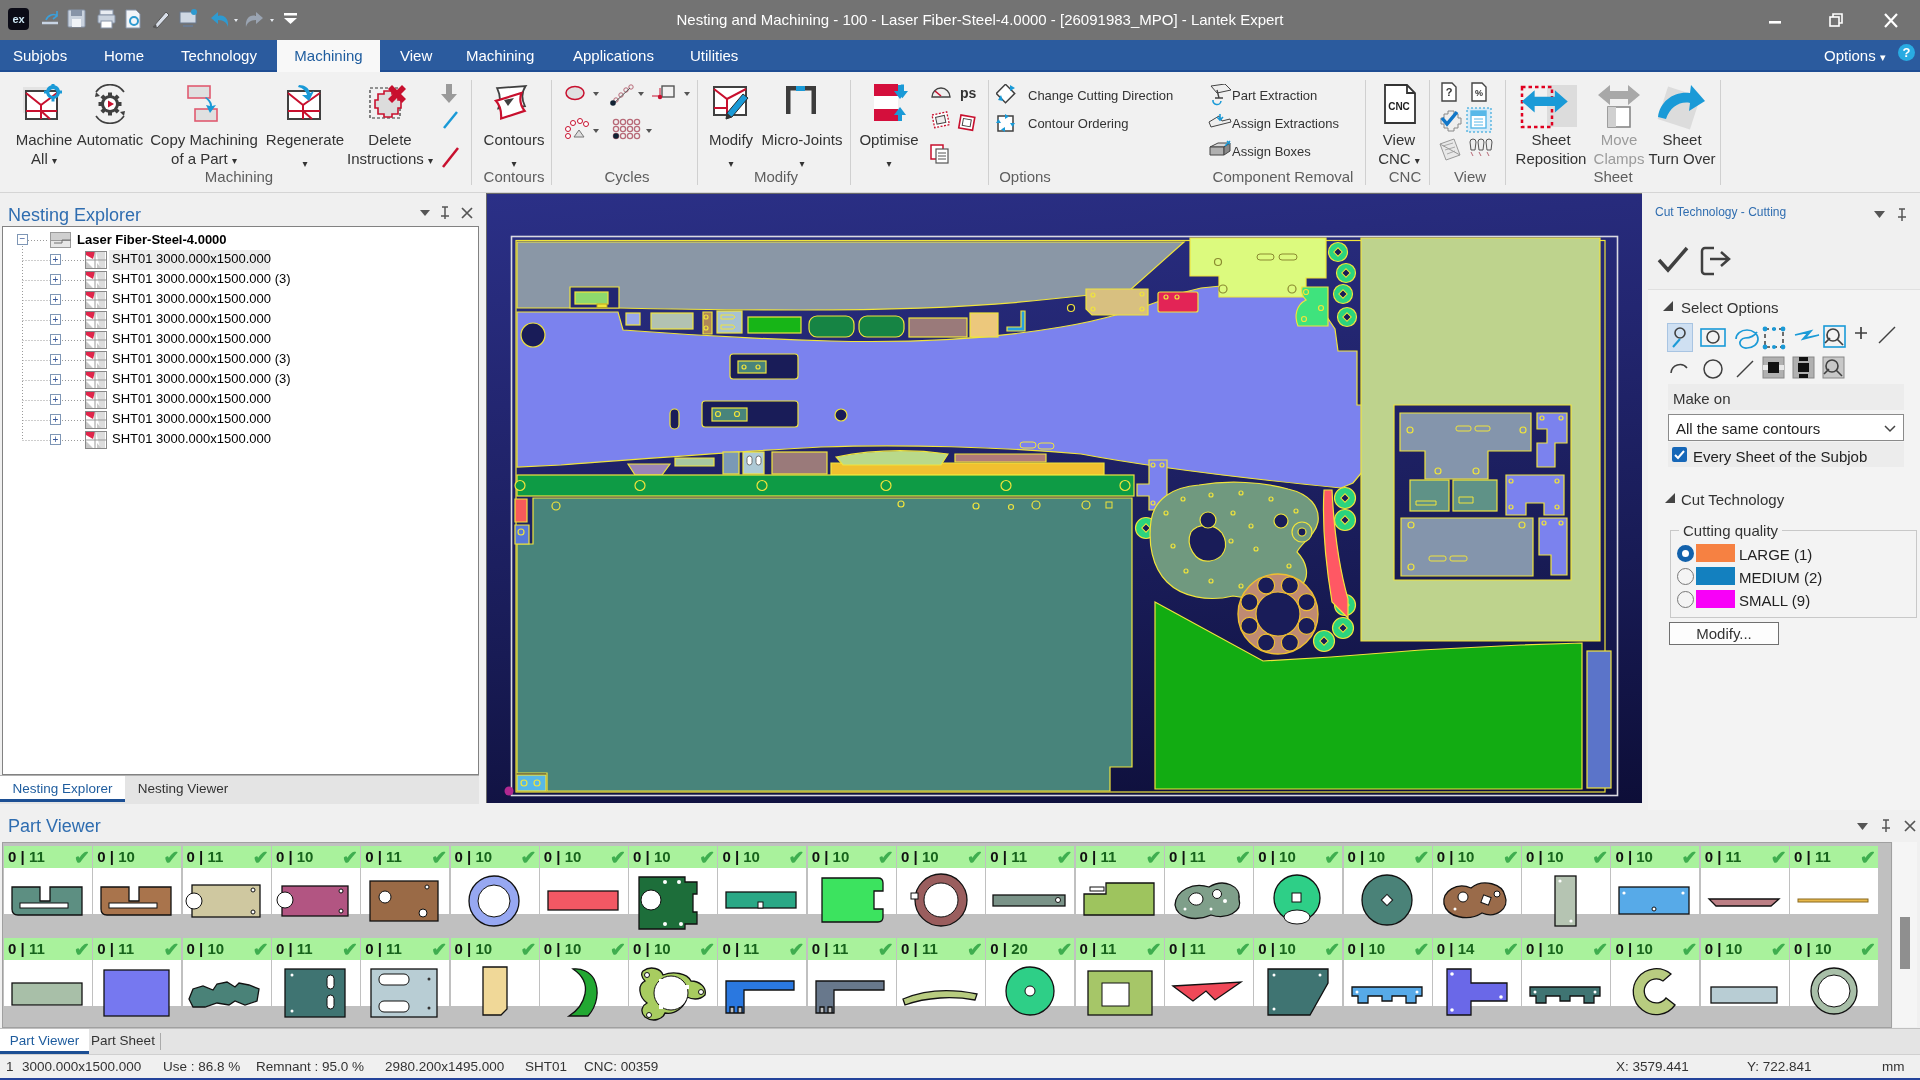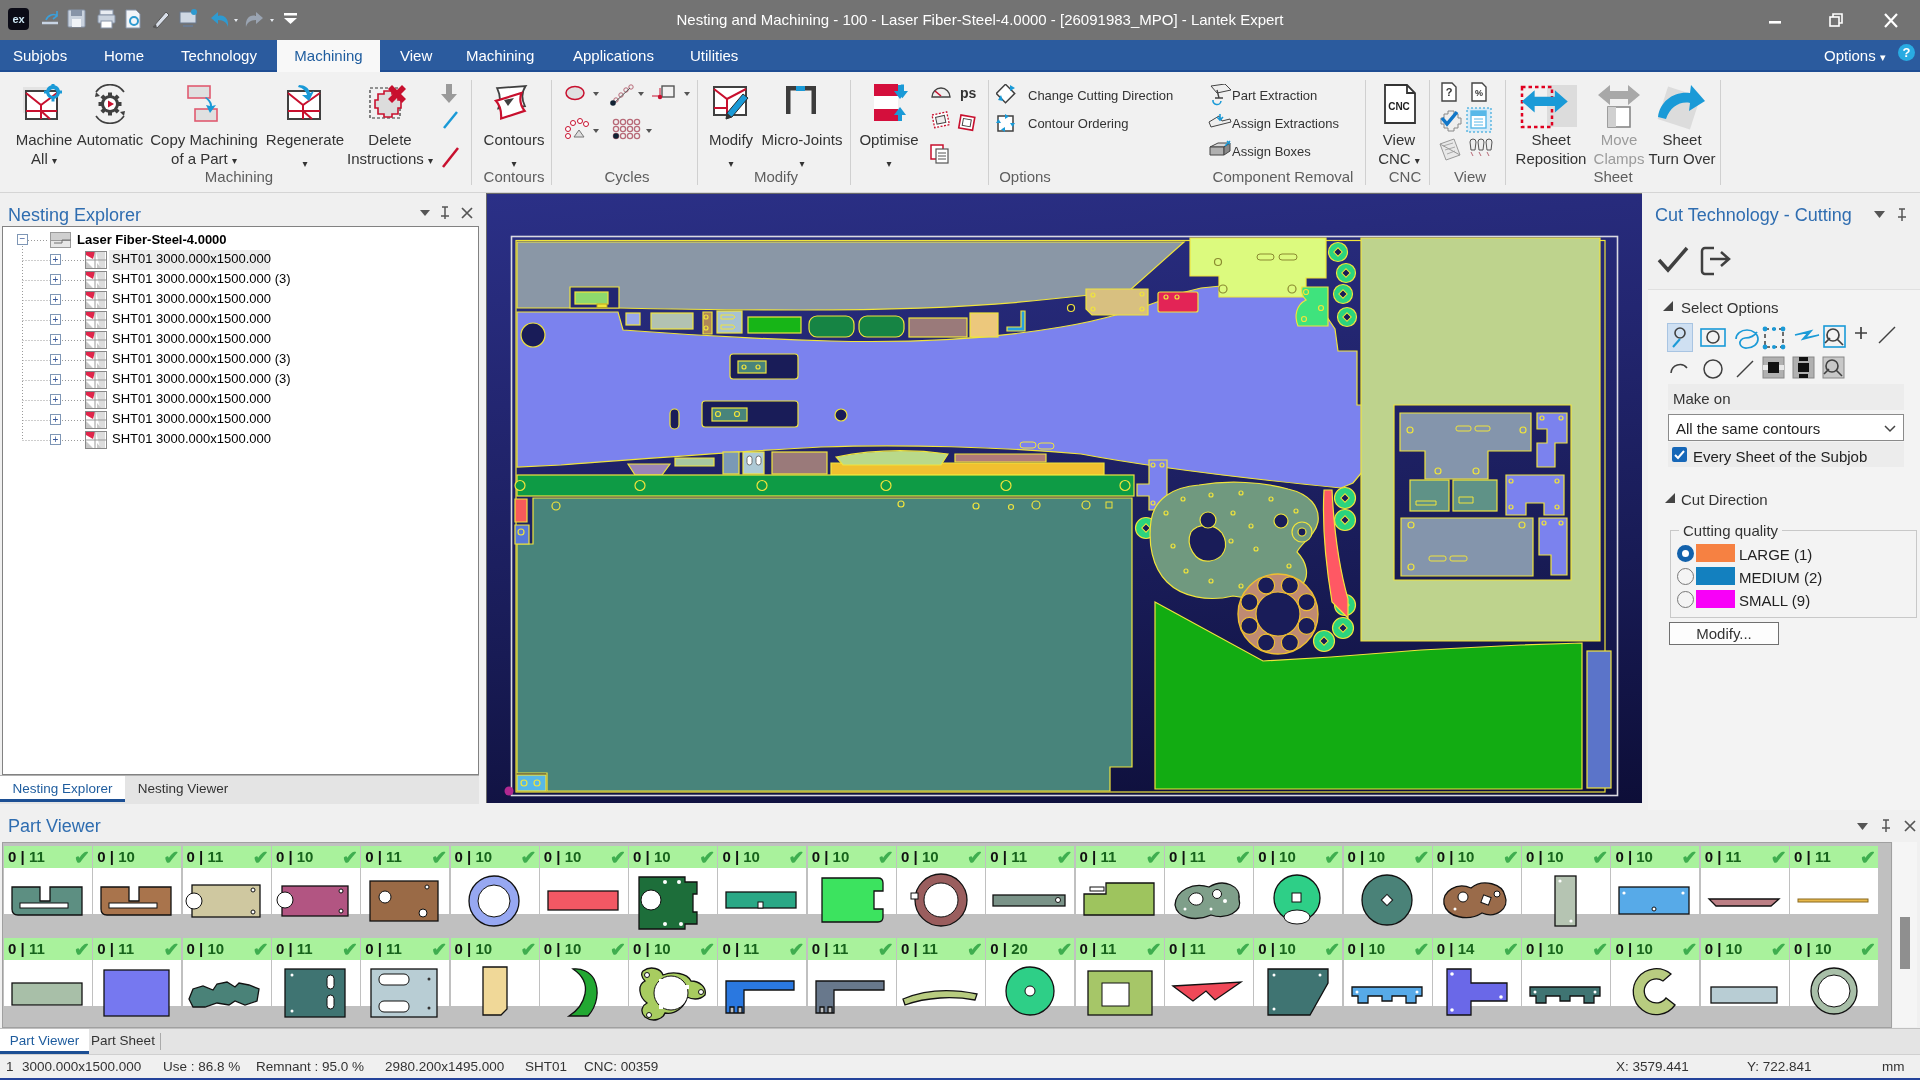--- a/index.html
+++ b/index.html
@@ -23,21 +23,21 @@
 #leftpanel { position:absolute; left:0; top:196px; width:481px; height:614px; background:#f0f0f0; }
 #lp-title { position:absolute; left:8px; top:9px; font-size:18px; color:#2f6db0; }
 #lp-tree { position:absolute; left:2px; top:30px; width:477px; height:549px; background:#fff; border:1px solid #828282; }
 .trow { position:absolute; font-size:13px; color:#000; white-space:nowrap; }
 .tbox { position:absolute; width:11px; height:11px; background:#fff; border:1px solid #7e96b5; color:#3a5a9a; font-size:10px; line-height:9px; text-align:center; }
 #lp-tabs { position:absolute; left:0px; top:579px; width:479px; height:29px; background:#e4e4e4; border-top:1px solid #b0b0b0;}
 #lp-tab1 { position:absolute; left:0; top:0px; width:125px; height:26px; background:#fff; color:#1e5c9e; font-size:13.5px; text-align:center; line-height:26px; border-bottom:3px solid #1c4f94;}
 #lp-tab2 { position:absolute; left:125px; top:0; width:116px; height:26px; color:#333; font-size:13.5px; text-align:center; line-height:26px; }
 
 #rightpanel { position:absolute; left:1648px; top:196px; width:272px; height:614px; background:#f3f3f3; }
-#rp-title { position:absolute; left:7px; top:9px; font-size:18px; color:#2f6db0; }
+#rp-title { position:absolute; left:7px; top:9px; font-size:12px; color:#2f6db0; }
 .rp-gray { position:absolute; left:20px; width:236px; background:#ececec; }
 .sechead { position:absolute; font-size:15px; color:#333; }
 
 #partviewer { position:absolute; left:0; top:810px; width:1920px; height:244px; background:#f0f0f0; }
 #pv-title { position:absolute; left:8px; top:6px; font-size:18px; color:#2f6db0; }
 #pv-grid { position:absolute; left:2px; top:32px; width:1890px; height:186px; background:#c0c0c0; border:1px solid #a0a0a0; }
 .pvcell { position:absolute; width:88px; height:68px; background:#fff; }
 .pvhead { position:absolute; left:0; top:0; width:100%; height:22px; background:#a9f29c; font-size:15px; font-weight:bold; color:#111; line-height:22px; }
 .pvnum { color:#17641c; }
 .pvchk { position:absolute; right:2px; top:1px; color:#3fae4f; font-size:19px; font-weight:bold; }
@@ -811,21 +811,21 @@
   <div class="abs" style="left:24px;top:251px;width:15px;height:15px;background:#1667b8;border-radius:2px">
     <svg width="15" height="15">
           <path d="M3,8 L6,11 L12,4" fill="none" stroke="#fff" stroke-width="2"></path>
         </svg>
   </div>
   <div class="abs" style="left:45px;top:252px;font-size:15px;color:#222">Every Sheet of the Subjob</div>
 
   <svg class="abs" style="left:16px;top:296px" width="12" height="12">
         <path d="M11,1 V11 H1 Z" fill="#444"></path>
       </svg>
-  <div class="sechead" style="left:33px;top:295px;position:absolute">Cut Direction</div>
+  <div class="sechead" style="left:33px;top:295px;position:absolute">Cut Technology</div>
   <div class="abs" style="left:22px;top:334px;width:247px;height:88px;border:1px solid #c8c8c8">
     <div class="abs" style="left:8px;top:-9px;background:#f3f3f3;padding:0 4px;font-size:15px;color:#333">Cutting quality</div>
     <div class="abs" style="left:6px;top:14px;width:17px;height:17px;border-radius:50%;background:#fff;border:5px solid #1261ab"></div>
     <div class="abs" style="left:25px;top:13px;width:39px;height:18px;background:#f68142"></div>
     <div class="abs" style="left:68px;top:15px;font-size:15px;color:#222">LARGE (1)</div>
     <div class="abs" style="left:6px;top:37px;width:17px;height:17px;border-radius:50%;background:#f4f4f4;border:1px solid #787878"></div>
     <div class="abs" style="left:25px;top:36px;width:39px;height:18px;background:#1380bf"></div>
     <div class="abs" style="left:68px;top:38px;font-size:15px;color:#222">MEDIUM (2)</div>
     <div class="abs" style="left:6px;top:60px;width:17px;height:17px;border-radius:50%;background:#f4f4f4;border:1px solid #787878"></div>
     <div class="abs" style="left:25px;top:59px;width:39px;height:18px;background:#f800f8"></div>

